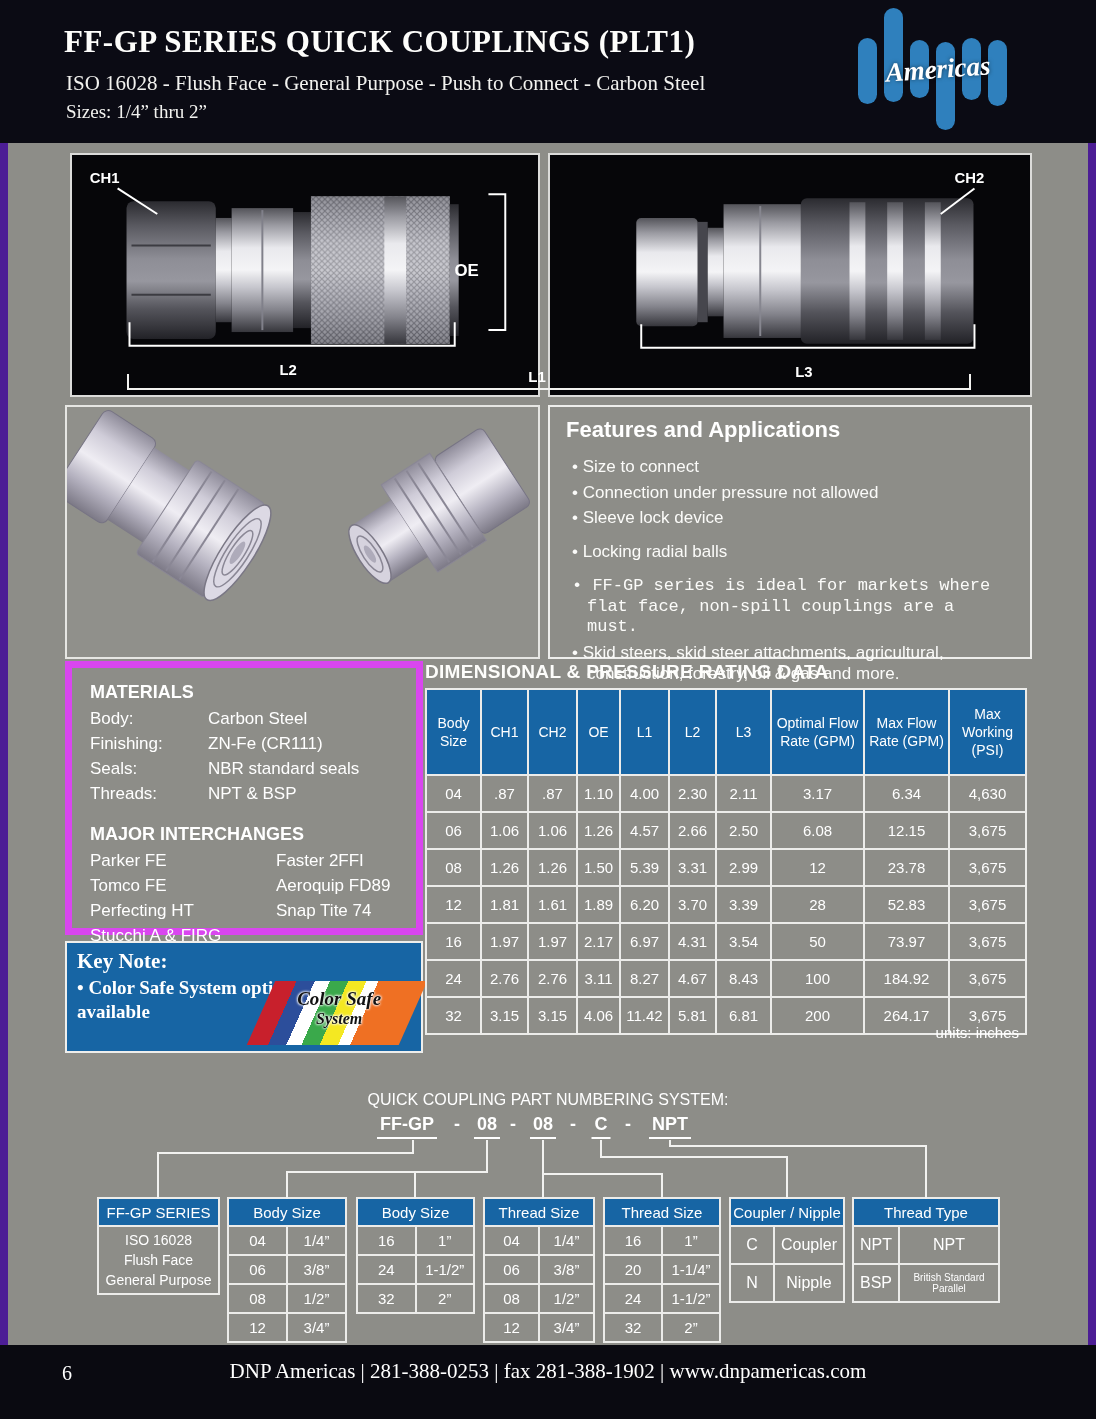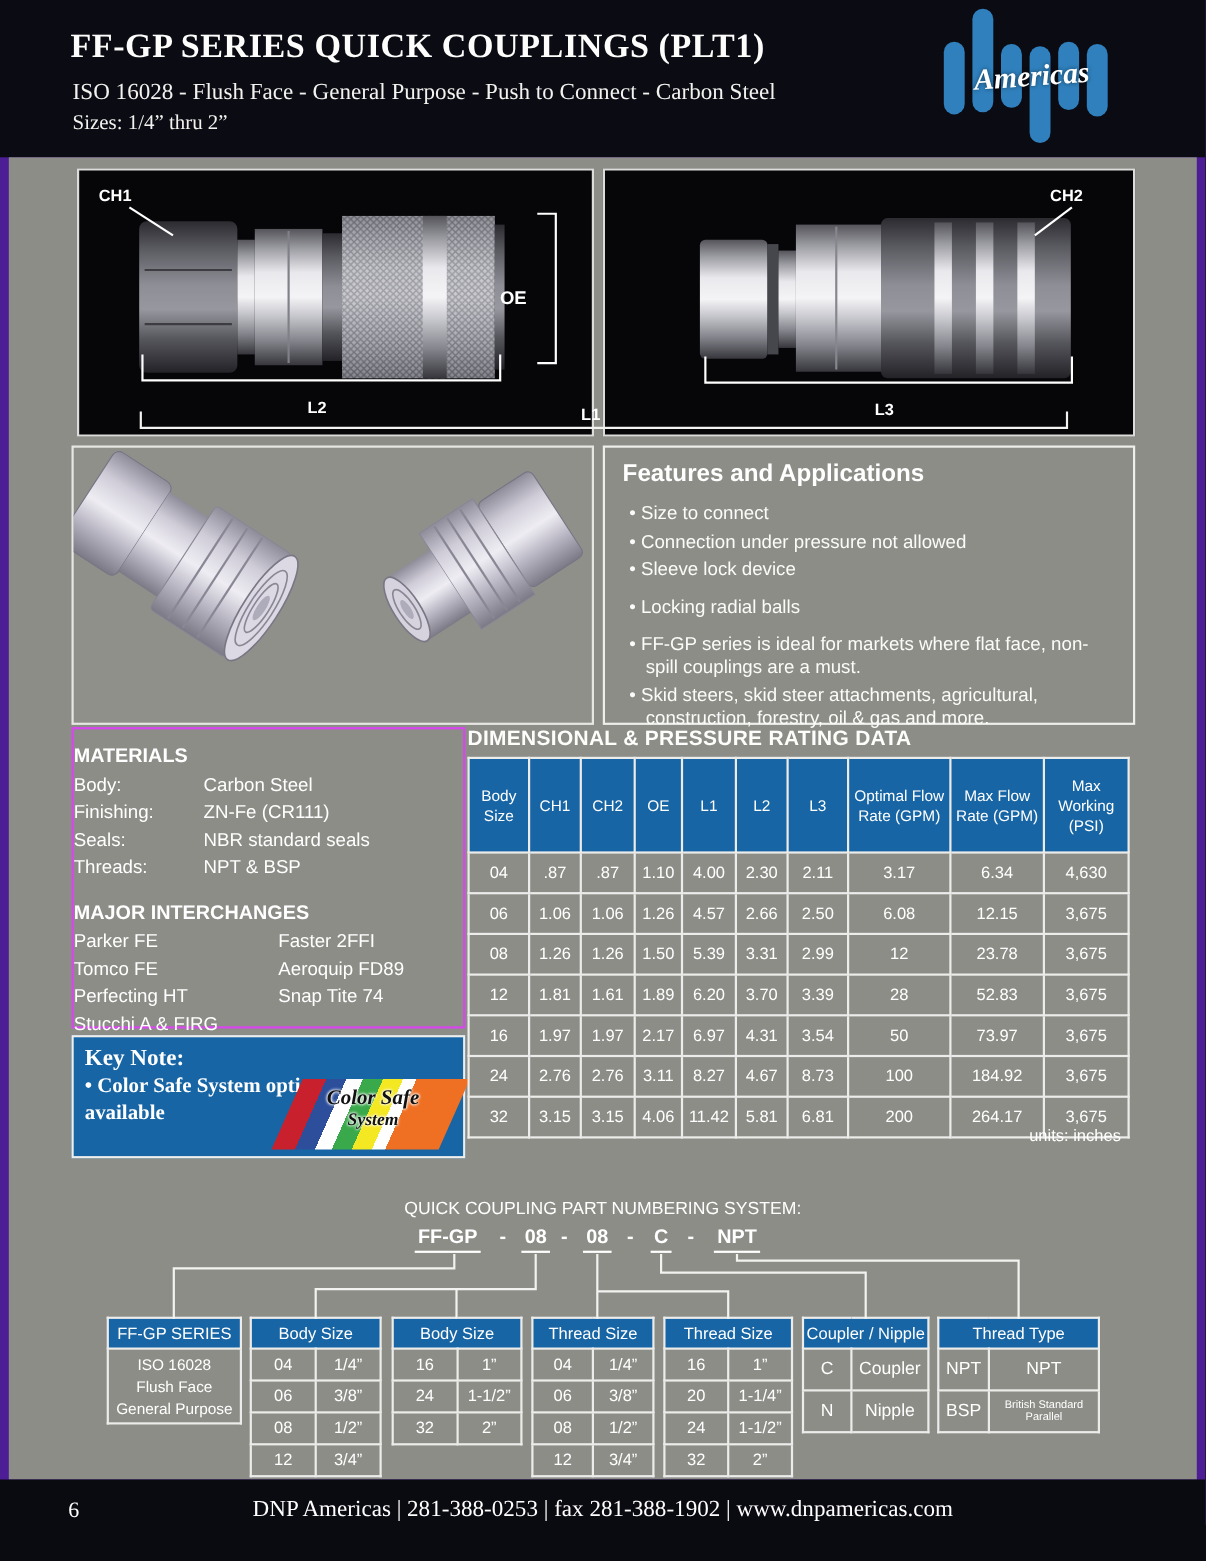--- a/index.html
+++ b/index.html
@@ -33,25 +33,25 @@
   
   .render-box{position:absolute;left:65px;top:405px;width:475px;height:254px;background:#90908b;
               border:2px solid #e6e6e3;box-sizing:border-box;}
   .feat-box{position:absolute;left:548px;top:405px;width:484px;height:254px;border:2px solid #eeeeec;
             box-sizing:border-box;padding:8px 16px 0 16px;}
   .feat-title{font-size:22px;font-weight:bold;color:#fff;margin:2px 0 14px 0;}
   .feat-box ul{list-style:none;margin:0;padding:0 0 0 6px;font-size:17px;color:#fbfbf9;}
   .feat-box li{padding-left:15px;text-indent:-15px;margin-bottom:5px;line-height:1.22;}
   .feat-box li::before{content:"• ";}
   .feat-box li:nth-child(4){margin-top:13px;}
-  .feat-box li:nth-child(5){margin-top:13px;}
-
-  
-  .mat-box{position:absolute;left:65px;top:661px;width:358px;height:274px;border:2px solid #d946ef;
-           box-sizing:border-box;padding:14px 14px 0 0;font-size:17px;}
+  .feat-box li:nth-child(5){margin-top:13px;font-family:Liberation Mono, monospace;}
+
+  
+  .mat-box{position:absolute;left:65px;top:661px;width:358px;height:274px;border:7px solid #d946ef;
+           box-sizing:border-box;padding:14px 14px 0 18px;font-size:17px;}
   .mat-title{font-weight:bold;font-size:18px;margin-bottom:6px;}
   .mat-grid{display:grid;grid-template-columns:118px 1fr;row-gap:5px;}
   .int-title{font-weight:bold;font-size:18px;margin:20px 0 6px 0;}
   .int-grid{display:grid;grid-template-columns:186px 1fr;row-gap:5px;}
 
   
   .key-box{position:absolute;left:65px;top:941px;width:358px;height:112px;background:#1765a4;
            border:2px solid #eeeeec;box-sizing:border-box;padding:6px 10px;}
   .key-title{font-family:"Liberation Serif",serif;font-weight:bold;font-size:21px;}
   .key-bullet{font-family:"Liberation Serif",serif;font-weight:bold;font-size:19px;width:240px;
@@ -369,21 +369,21 @@
         <td>73.97</td>
         <td>3,675</td>
       </tr>
       <tr>
         <td>24</td>
         <td>2.76</td>
         <td>2.76</td>
         <td>3.11</td>
         <td>8.27</td>
         <td>4.67</td>
-        <td>8.73</td>
+        <td>8.43</td>
         <td>100</td>
         <td>184.92</td>
         <td>3,675</td>
       </tr>
       <tr>
         <td>32</td>
         <td>3.15</td>
         <td>3.15</td>
         <td>4.06</td>
         <td>11.42</td>

